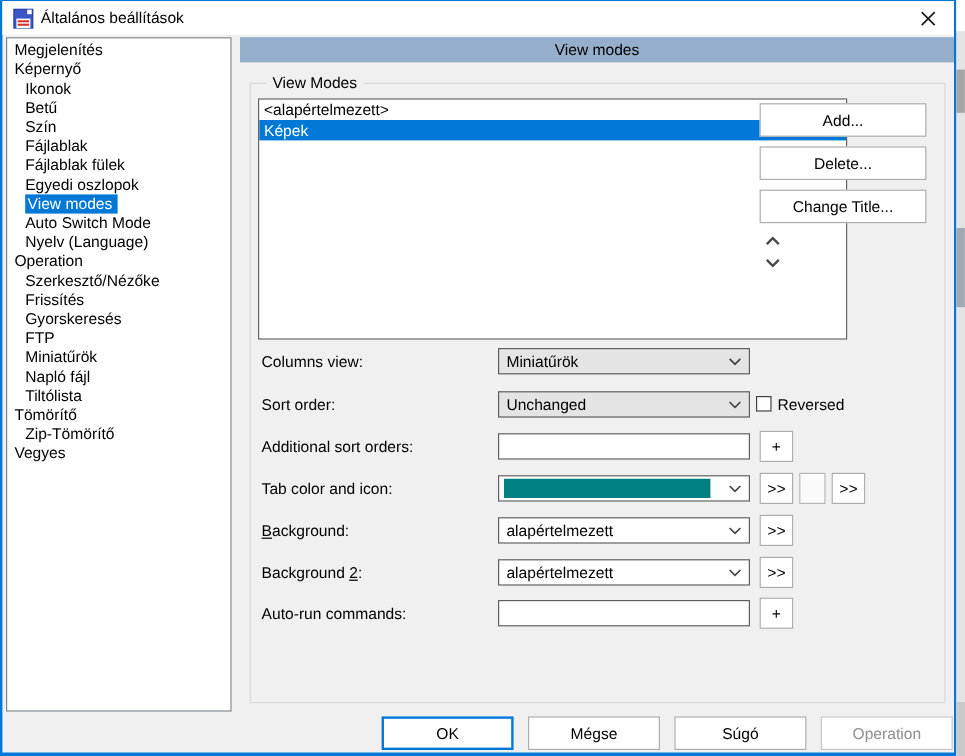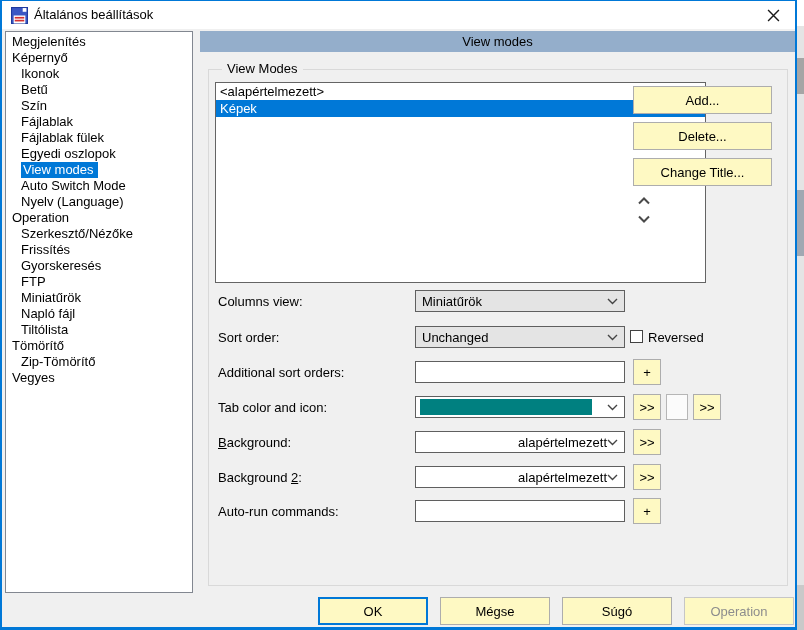--- a/index.html
+++ b/index.html
@@ -40,40 +40,40 @@
   .groupbox { left:208px; top:69px; width:580px; height:517px; border:1px solid #d9d9d9; }
   .group-title { left:222px; top:62px; background:#f0f0f0; padding:0 5px; height:14px; line-height:14px; }
 
   
   .listbox { left:215px; top:82px; width:491px; height:201px; background:#fff; border:1px solid #646464; overflow:hidden; }
   .list-item { height:17px; line-height:17px; padding-left:4px; white-space:nowrap; }
   .list-item.selected { background:#0078d7; color:#fff; }
 
   
   .btn {
-    background:#fef9c3; border:1px solid #adadad; font-size:13px;
+    background:#ffffff; border:1px solid #adadad; font-size:13px;
     display:flex; align-items:center; justify-content:center;
     font-family:"Liberation Sans", sans-serif; cursor:default;
   }
   .btn-side { left:633px; width:139px; height:28px; }
   .btn-small { width:28px; height:26px; }
   .btn-default { border:2px solid #0078d7; }
   .btn-disabled { color:#8d8d8d; border-color:#c6c6c6; }
 
   .arrow-btn { left:636px; width:16px; height:14px; display:flex; align-items:center; justify-content:center; }
 
   
   .form-label { left:218px; height:16px; line-height:16px; white-space:nowrap; }
   .combo {
     left:415px; width:210px; height:22px; border:1px solid #5f5f5f; background:#fff;
     display:flex; align-items:center; position:absolute;
   }
   .combo.gray { background:#e4e4e4; }
   .combo .combo-value { padding-left:6px; flex:1; }
-  .combo .centered { text-align:right; padding-left:6px; }
+  .combo .centered { text-align:left; padding-left:6px; }
   .combo .chevron { margin-right:6px; flex:none; }
   .textinput { left:415px; width:210px; height:22px; border:1px solid #5f5f5f; background:#fff; padding:0 4px; font:13px "Liberation Sans",sans-serif; }
   .swatch { position:absolute; left:4px; top:2px; width:172px; height:16px; }
   .icon-box { left:666px; width:22px; height:26px; background:#fbfbfb; border:1px solid #b6b6b6; }
 
   .checkbox { left:630px; width:13px; height:13px; background:#fff; border:1px solid #424242; }
   .check-label { left:648px; height:16px; line-height:16px; }
 
   
   .btn-footer { top:597px; width:110px; height:28px; }

